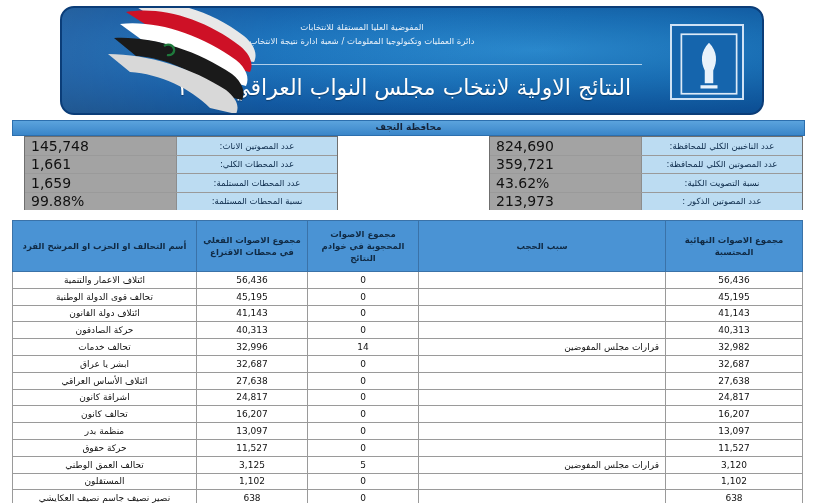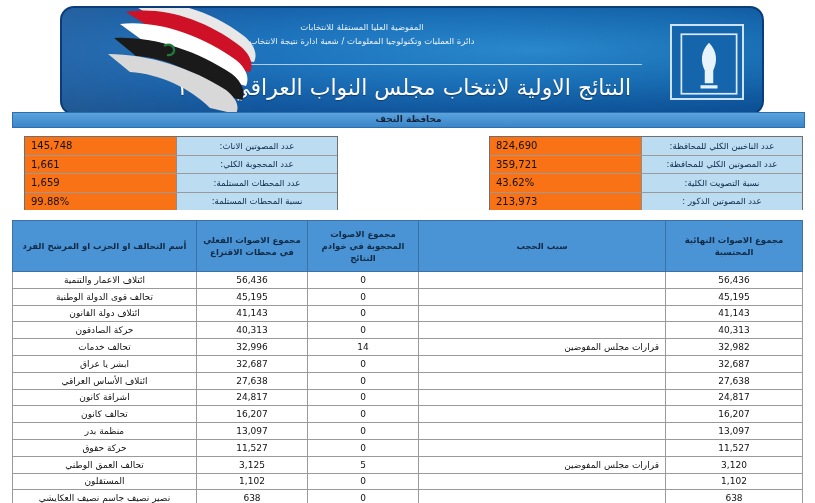--- a/index.html
+++ b/index.html
@@ -45,38 +45,38 @@
   .main-title{
     position:absolute;left:90px;right:105px;top:60px;text-align:center;
     color:#ffffff;font-size:22px;line-height:40px;white-space:nowrap;
     text-shadow:0 1px 1px rgba(0,0,0,0.35);
   }
   
   .flag{position:absolute;left:6px;top:-6px;width:190px;height:112px;}
 
   
   .gov-bar{
-    position:absolute;left:12px;top:112px;width:791px;height:14px;
+    position:absolute;left:12px;top:120px;width:791px;height:14px;
     background:linear-gradient(180deg,#5ba3dd 0%,#3a86c9 100%);
     border:1px solid #2c6fae;
     color:#14243a;font-size:9px;font-weight:bold;text-align:center;line-height:13px;
   }
   .summary{position:absolute;left:12px;top:136px;width:791px;height:72px;}
   .sum-block{position:absolute;top:0;height:72px;border:1px solid #6f6f6f;background:#ffffff;}
   .sum-right{right:0;width:312px;}
   .sum-left{left:12px;width:312px;}
   .sum-row{display:flex;height:17.5px;border-bottom:1px solid #9a9a9a;}
   .sum-row:last-child{border-bottom:none;}
   .sum-label{
     width:160px;background:#bcdcf2;border-left:1px solid #8d8d8d;
     font-size:8.5px;font-weight:normal;color:#0c2a4a;
     display:flex;align-items:center;justify-content:center;text-align:center;
   }
   .sum-value{
-    flex:1;background:#f97316;font-size:10px;color:#111;
+    flex:1;background:#a3a3a3;font-size:14px;color:#111;
     display:flex;align-items:center;justify-content:flex-start;
     padding-right:16px;padding-left:6px;direction:ltr;
   }
 
   
   .results{
     position:absolute;left:12px;top:220px;width:791px;
     border-collapse:collapse;table-layout:fixed;
   }
   .results th{
@@ -153,21 +153,21 @@
         <div class="sum-value">213,973</div>
       </div>
     </div>
 
     <div class="sum-block sum-left">
       <div class="sum-row">
         <div class="sum-label">عدد المصوتين الاناث:</div>
         <div class="sum-value">145,748</div>
       </div>
       <div class="sum-row">
-        <div class="sum-label">عدد المحجوبة الكلي:</div>
+        <div class="sum-label">عدد المحطات الكلي:</div>
         <div class="sum-value">1,661</div>
       </div>
       <div class="sum-row">
         <div class="sum-label">عدد المحطات المستلمة:</div>
         <div class="sum-value">1,659</div>
       </div>
       <div class="sum-row">
         <div class="sum-label">نسبة المحطات المستلمة:</div>
         <div class="sum-value">99.88%</div>
       </div>

